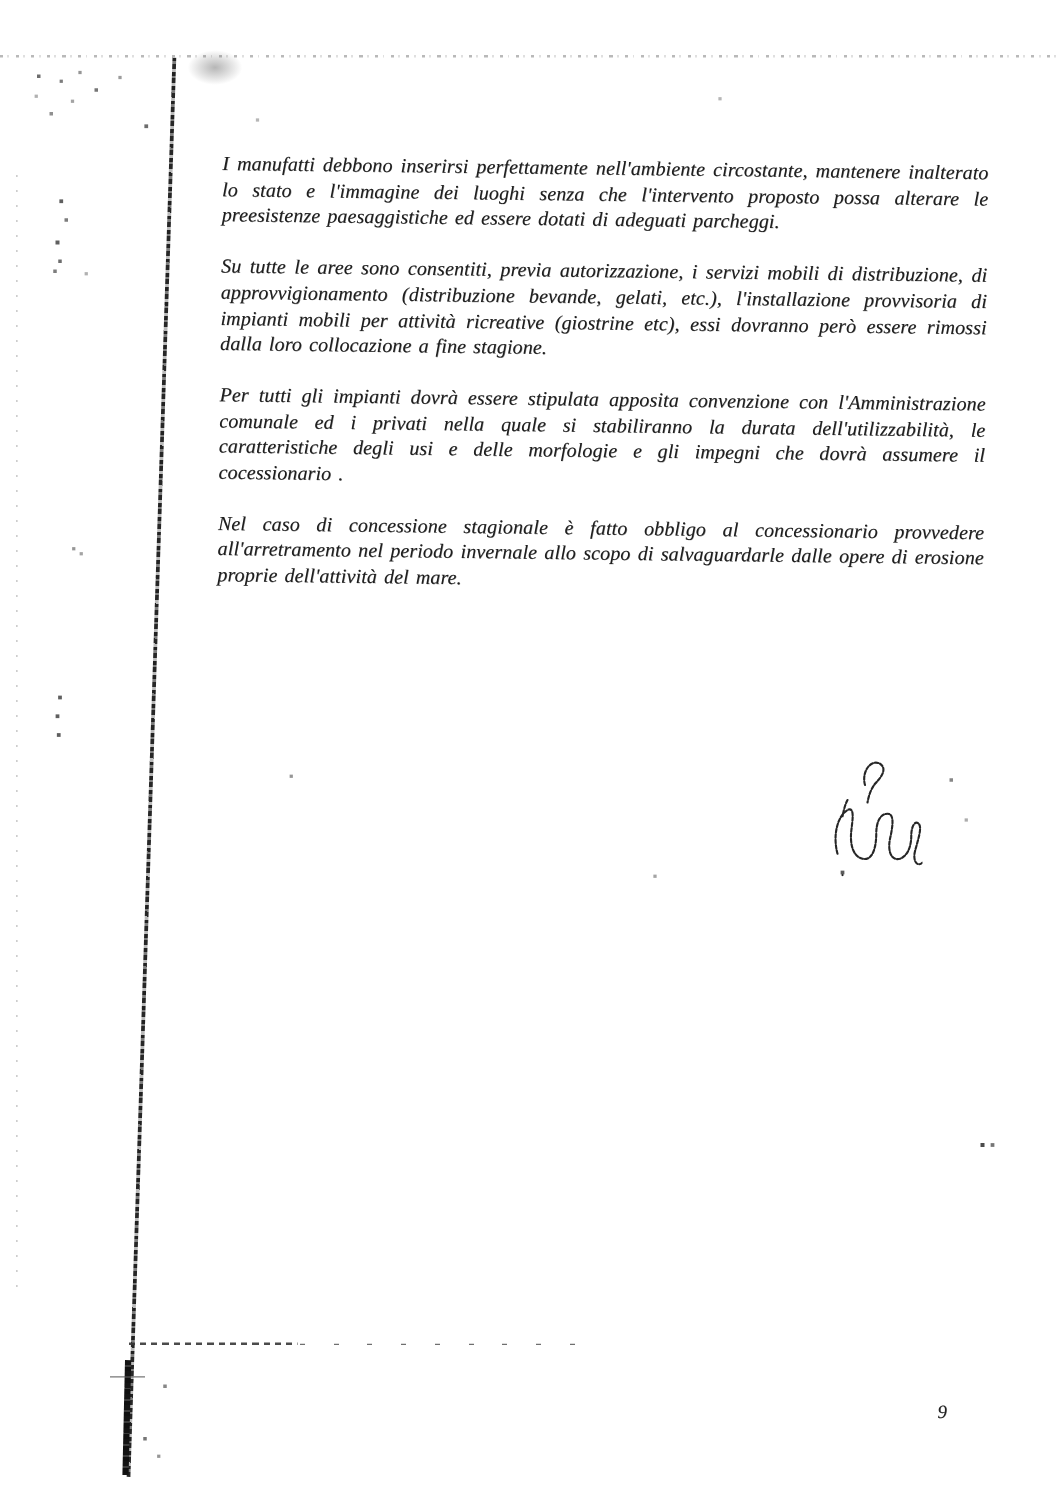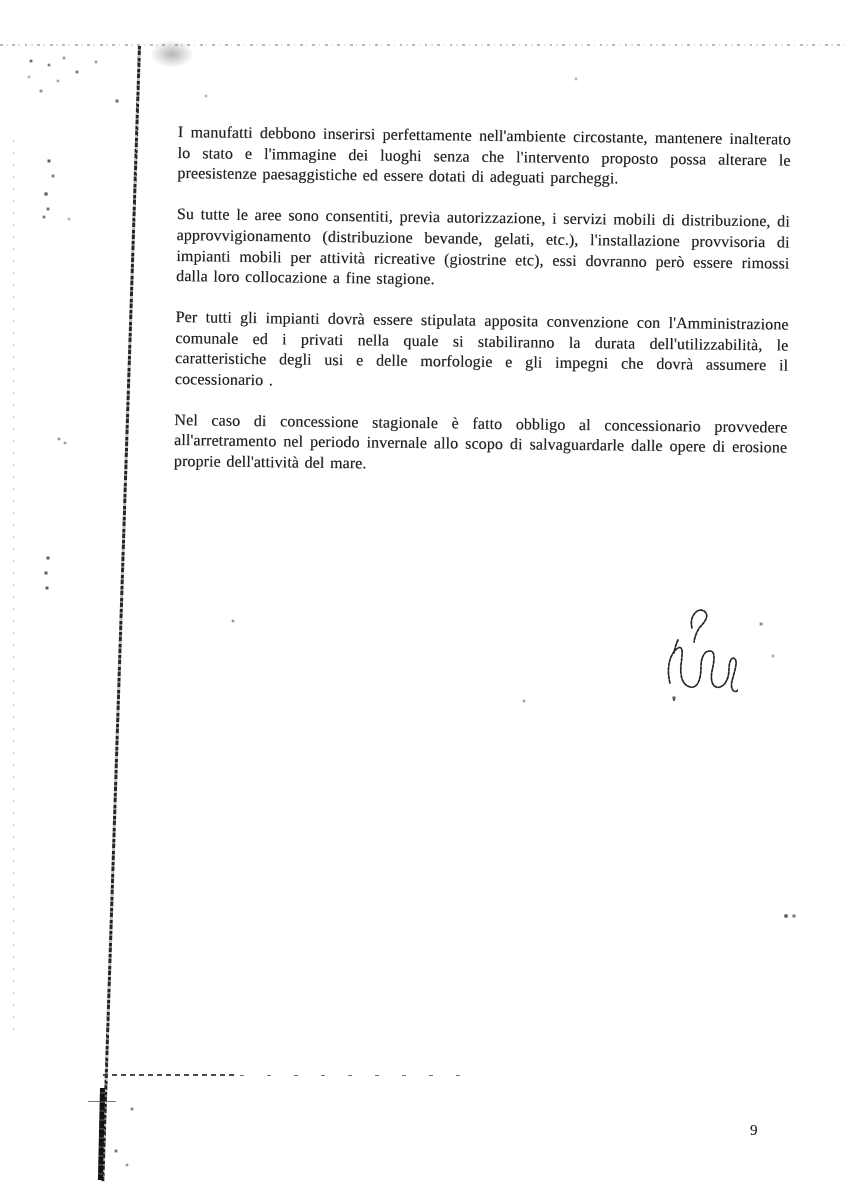--- a/index.html
+++ b/index.html
@@ -7,20 +7,21 @@
     padding: 0;
     background: #e8e8e8;
   }
   .page {
     position: relative;
     width: 849px;
     height: 1200px;
     background: #ffffff;
     overflow: hidden;
     font-family: "Liberation Serif", "DejaVu Serif", serif;
+    font-style: italic;
   }
 
   
   .text-block {
     position: absolute;
     left: 178px;
     top: 122px;
     width: 613px;
     transform: rotate(0.7deg);
     transform-origin: 0 0;

